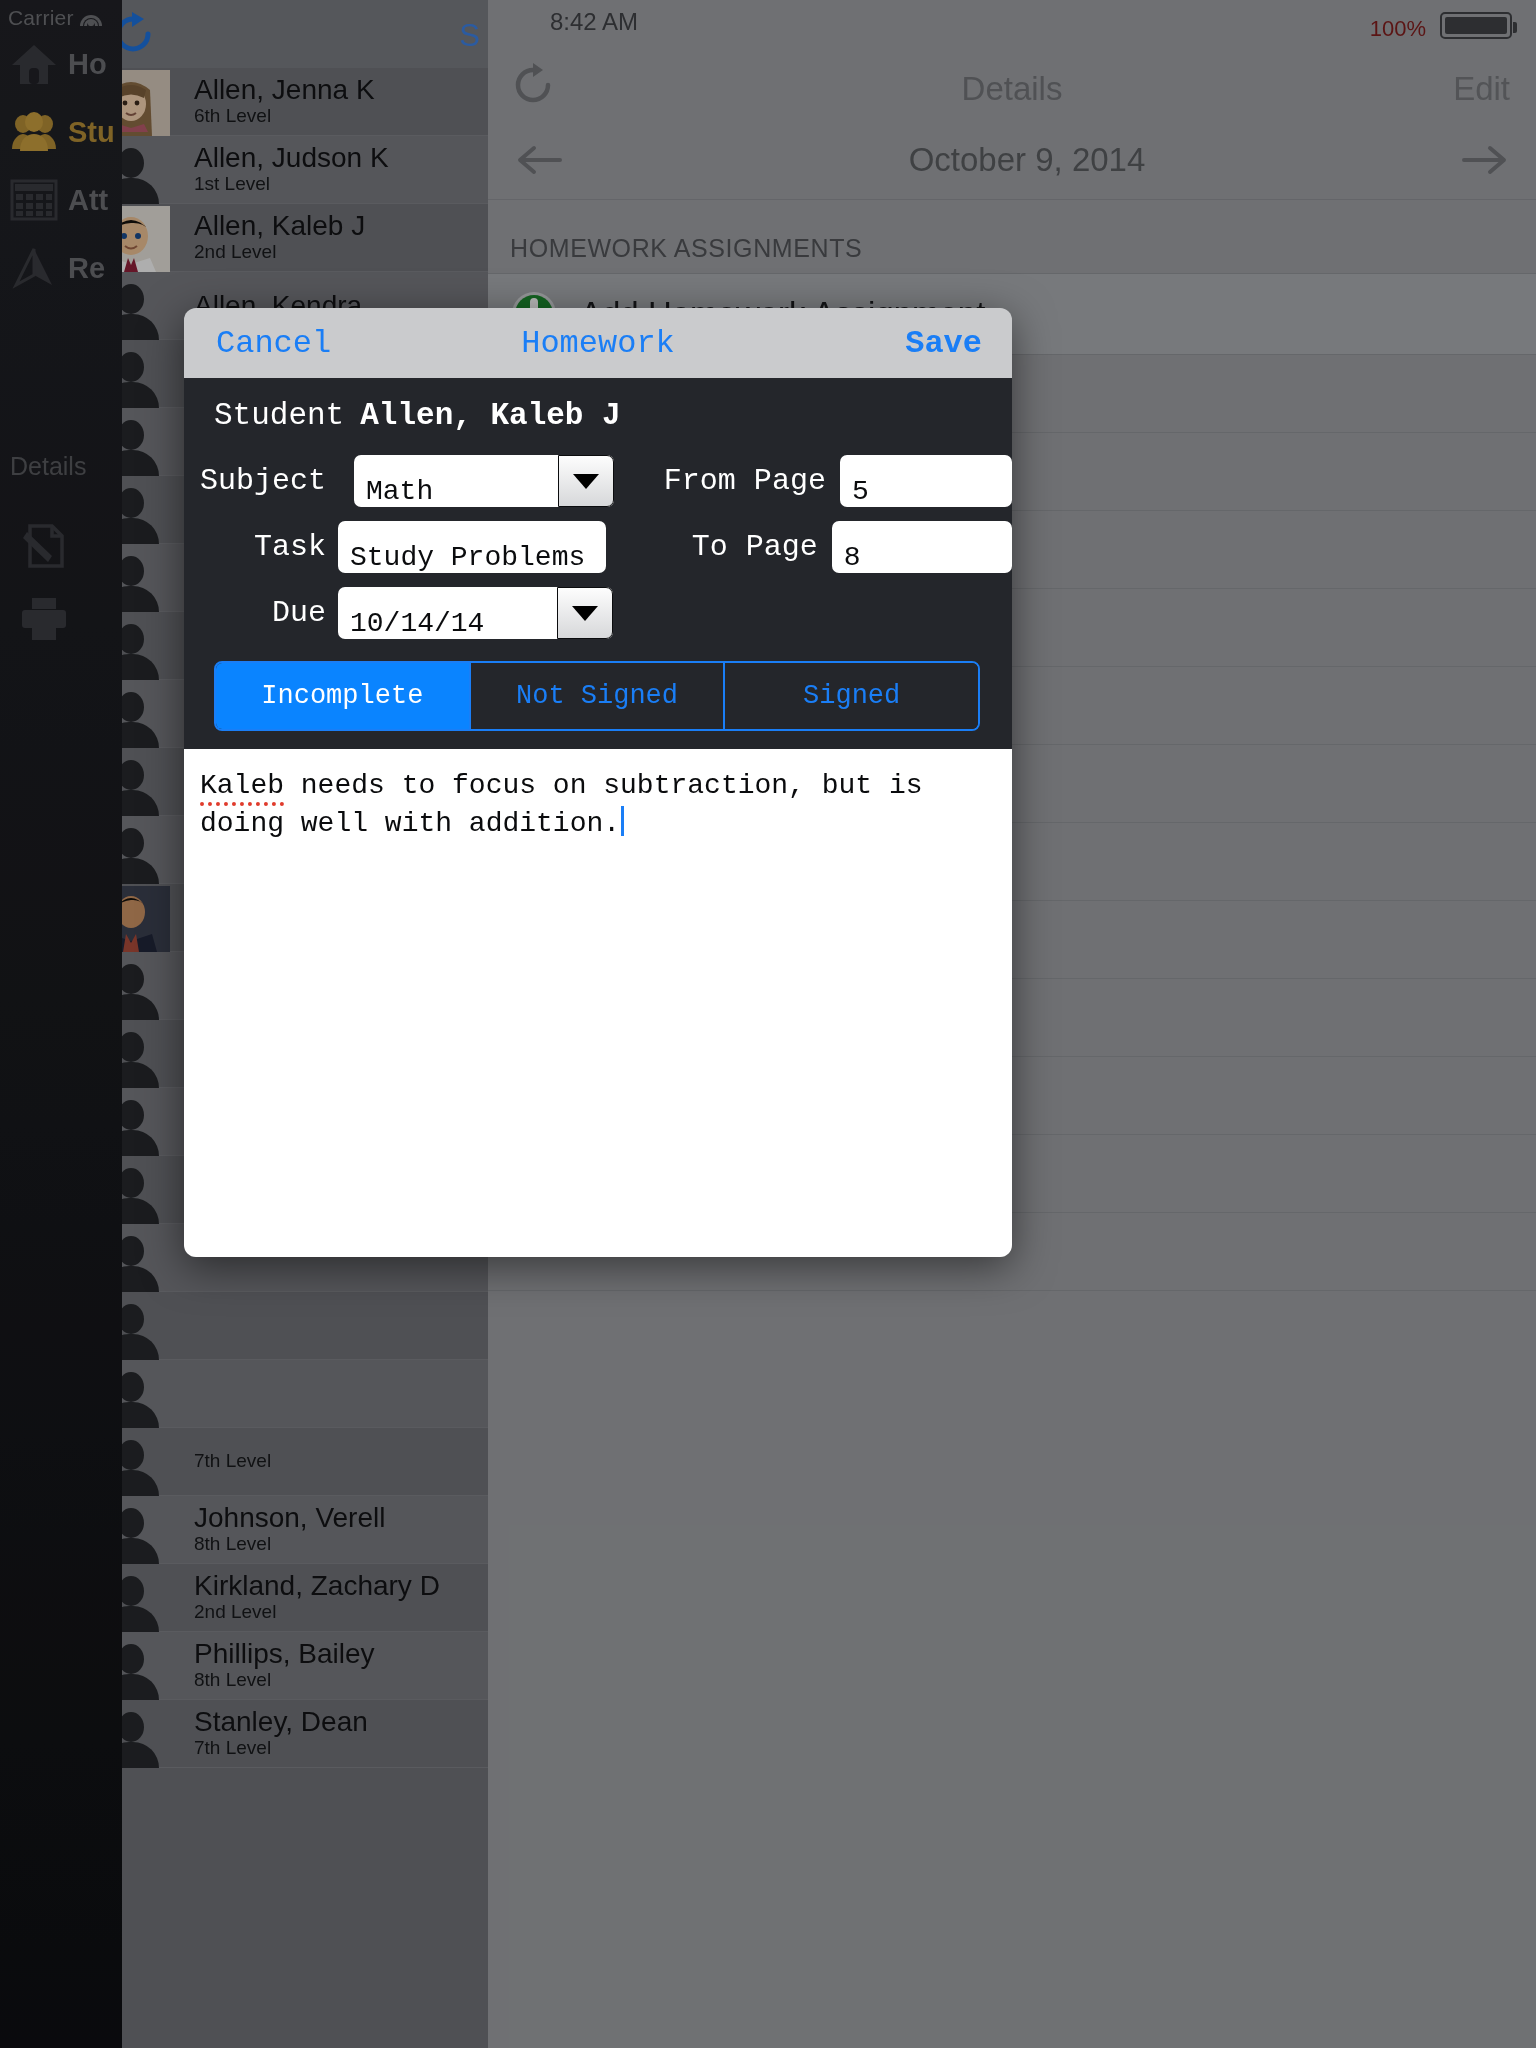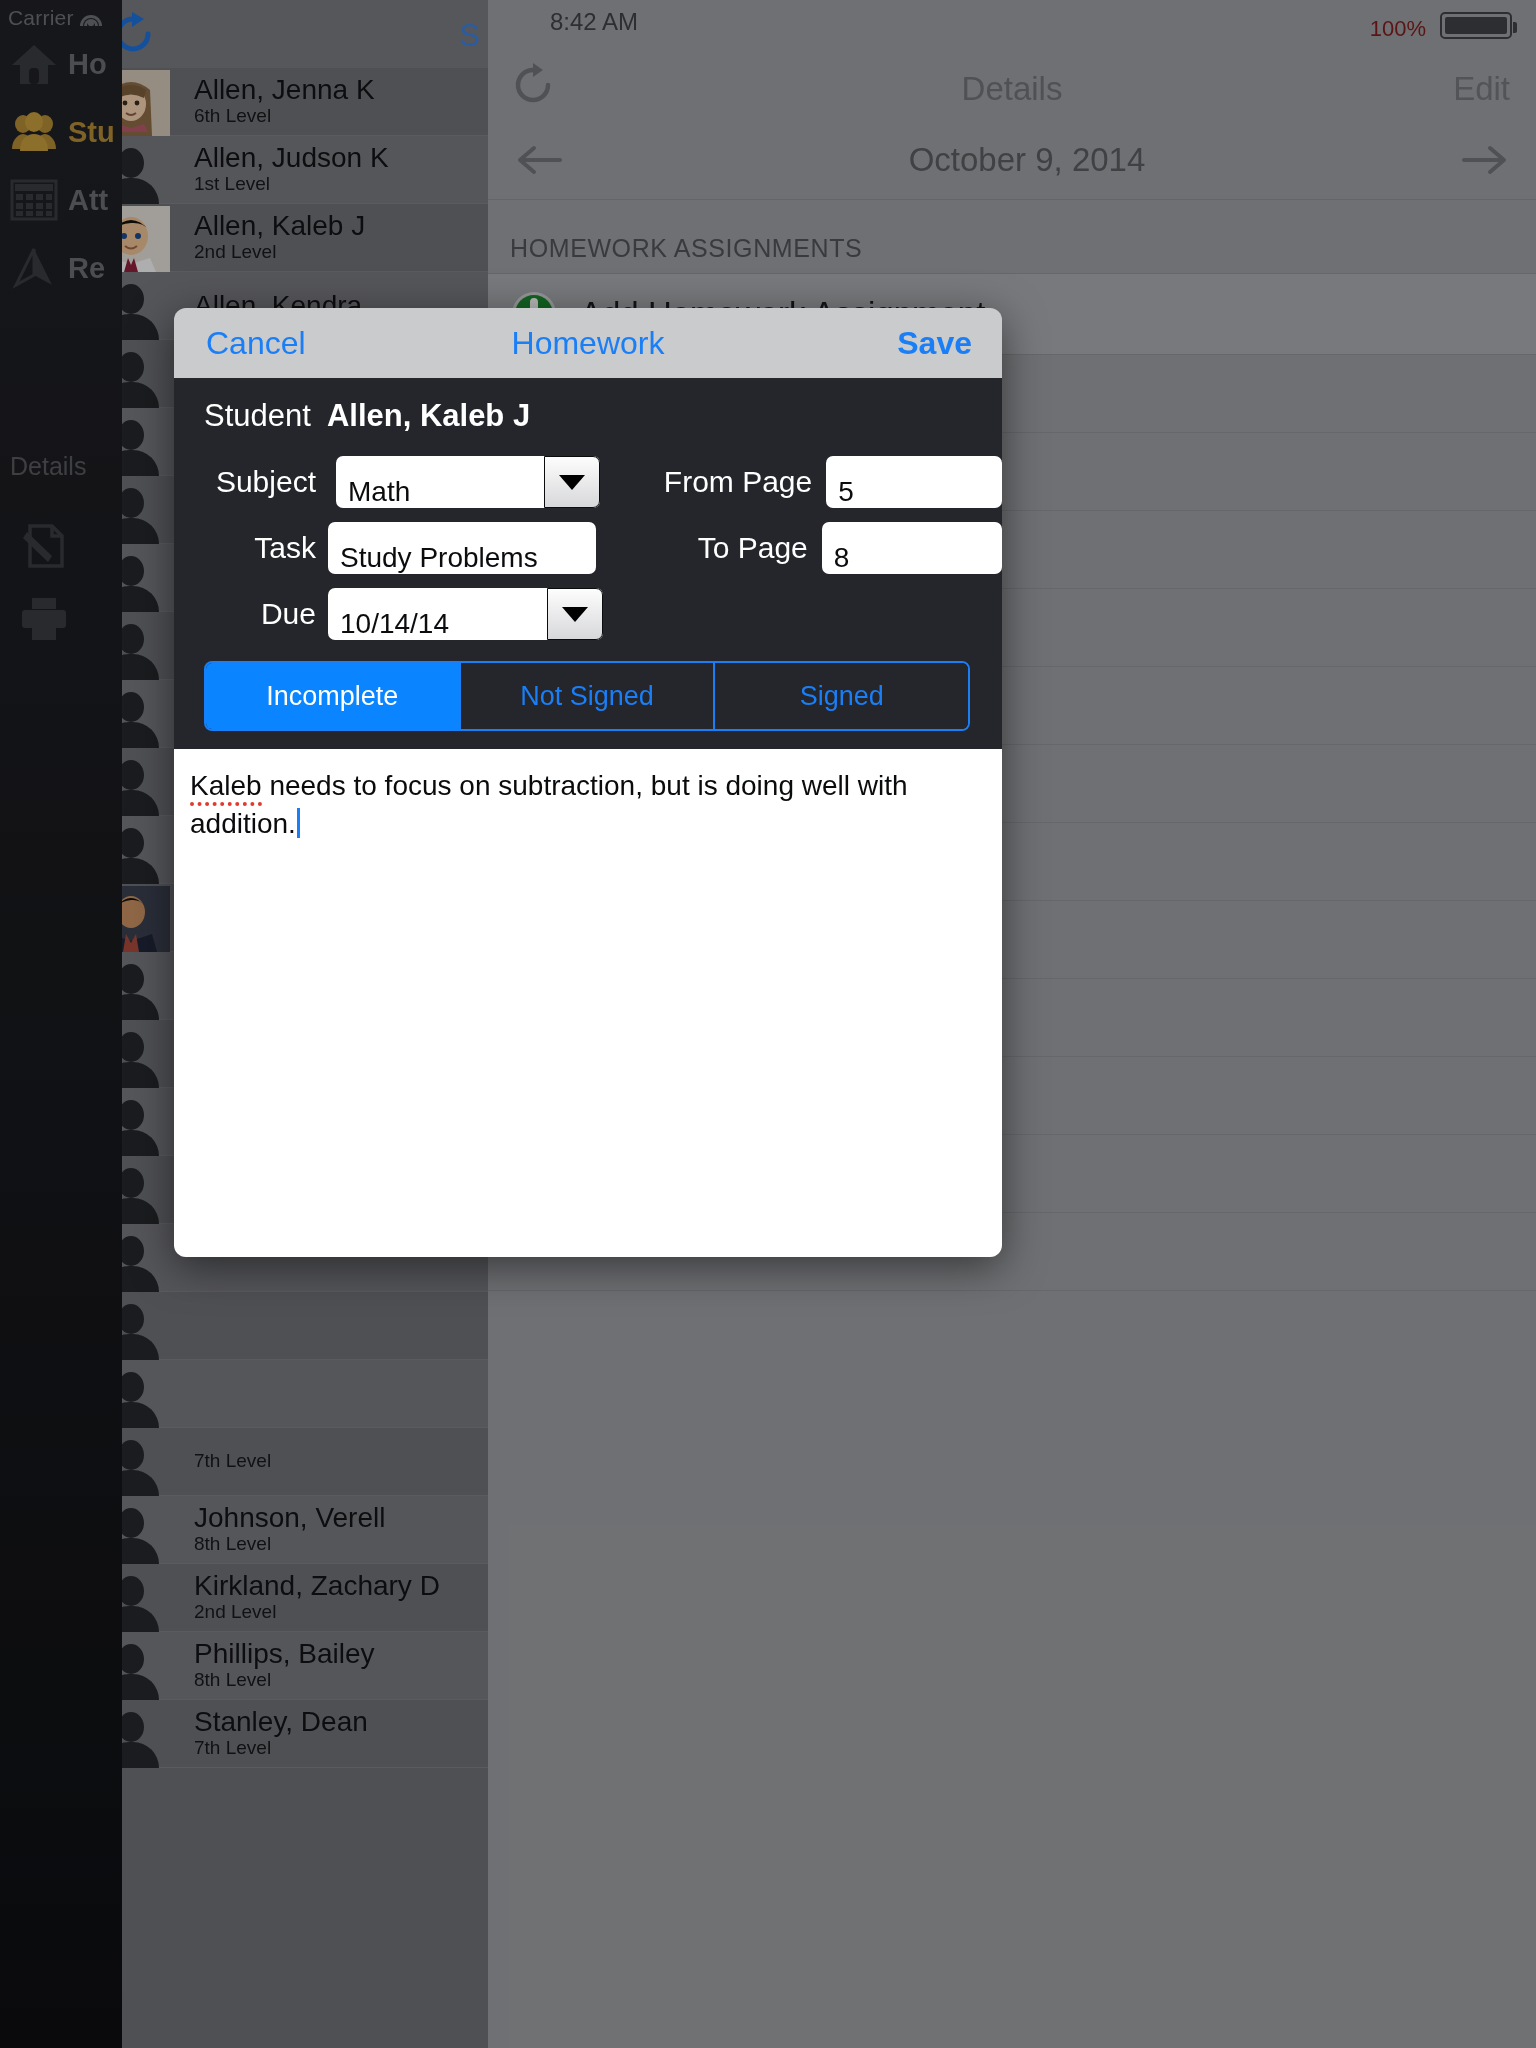--- a/index.html
+++ b/index.html
@@ -137,23 +137,24 @@
     border-top:1px solid #8d8f94; border-bottom:1px solid #8d8f94;
   }
   .plus-ico { width:48px; height:48px; }
   .dp-addlbl { font-size:33px; color:#1b1c1f; }
   .dp-emptyrow { height:78px; border-bottom:1px solid #8d8f94; }
 
   .scrim { position:absolute; inset:0; background:rgba(0,0,0,0.28); }
 
   
   .modal {
-    position:absolute; left:174px; top:308px; width:828px; height:949px;
+    position:absolute; left:184px; top:308px; width:828px; height:949px;
     border-radius:12px; overflow:hidden;
     box-shadow:0 10px 42px rgba(0,0,0,.5);
+    font-family:Liberation Mono, monospace;
   }
   .modal-hdr {
     height:70px; background:#cacbcd; position:relative;
     display:flex; align-items:center;
   }
   .m-cancel { position:absolute; left:32px; font-size:32px; color:#1a7ef6; }
   .m-title { width:100%; text-align:center; font-size:32px; color:#1a7ef6; font-weight:500; }
   .m-save { position:absolute; right:30px; font-size:32px; color:#1a7ef6; font-weight:bold; }
 
   .modal-form {
@@ -701,21 +702,21 @@
   </div>
 
   <div class="modal-form">
 
     <div class="student-row">
       <span class="student-lbl">Student</span>
       <span class="student-val">Allen, Kaleb J</span>
     </div>
 
     <div class="frm-row">
-      <span class="frm-lbl" style="width:142px;margin-right:20px;">Subject</span>
+      <span class="frm-lbl" style="width:142px;margin-right:28px;">Subject</span>
       <span class="txtfield" style="width:275px;padding-right:60px;">
         <span>Math</span>
         <span class="dd-btn">
             <i class="caret"></i>
           </span>
       </span>
       <span class="frm-lbl" style="width:180px;margin-left:32px;margin-right:14px;">From Page</span>
       <span class="txtfield" style="width:185px;">
         <span>5</span>
       </span>

